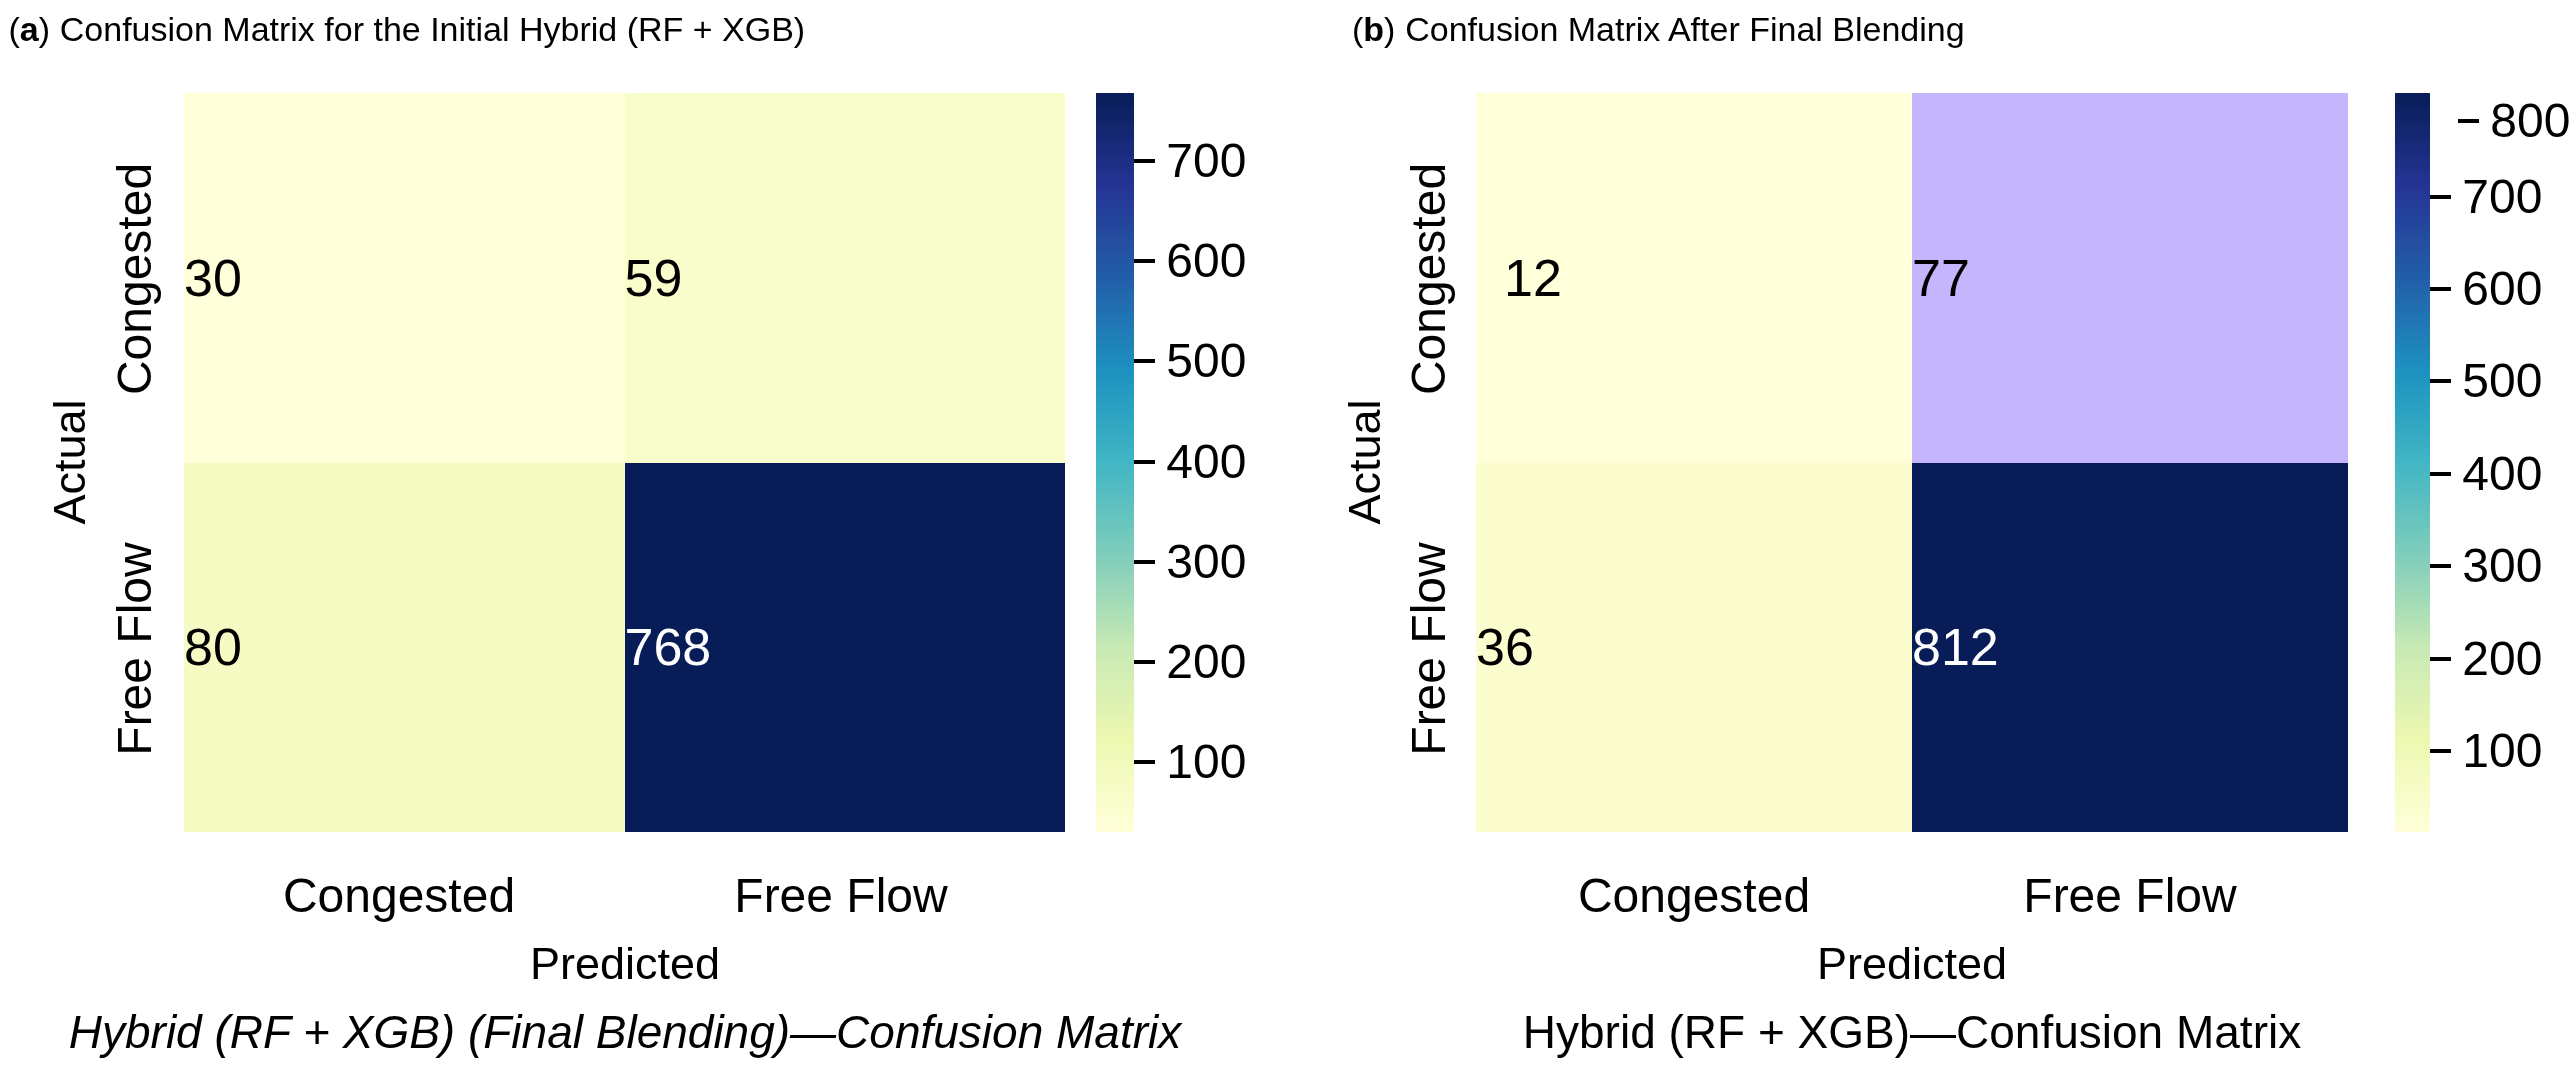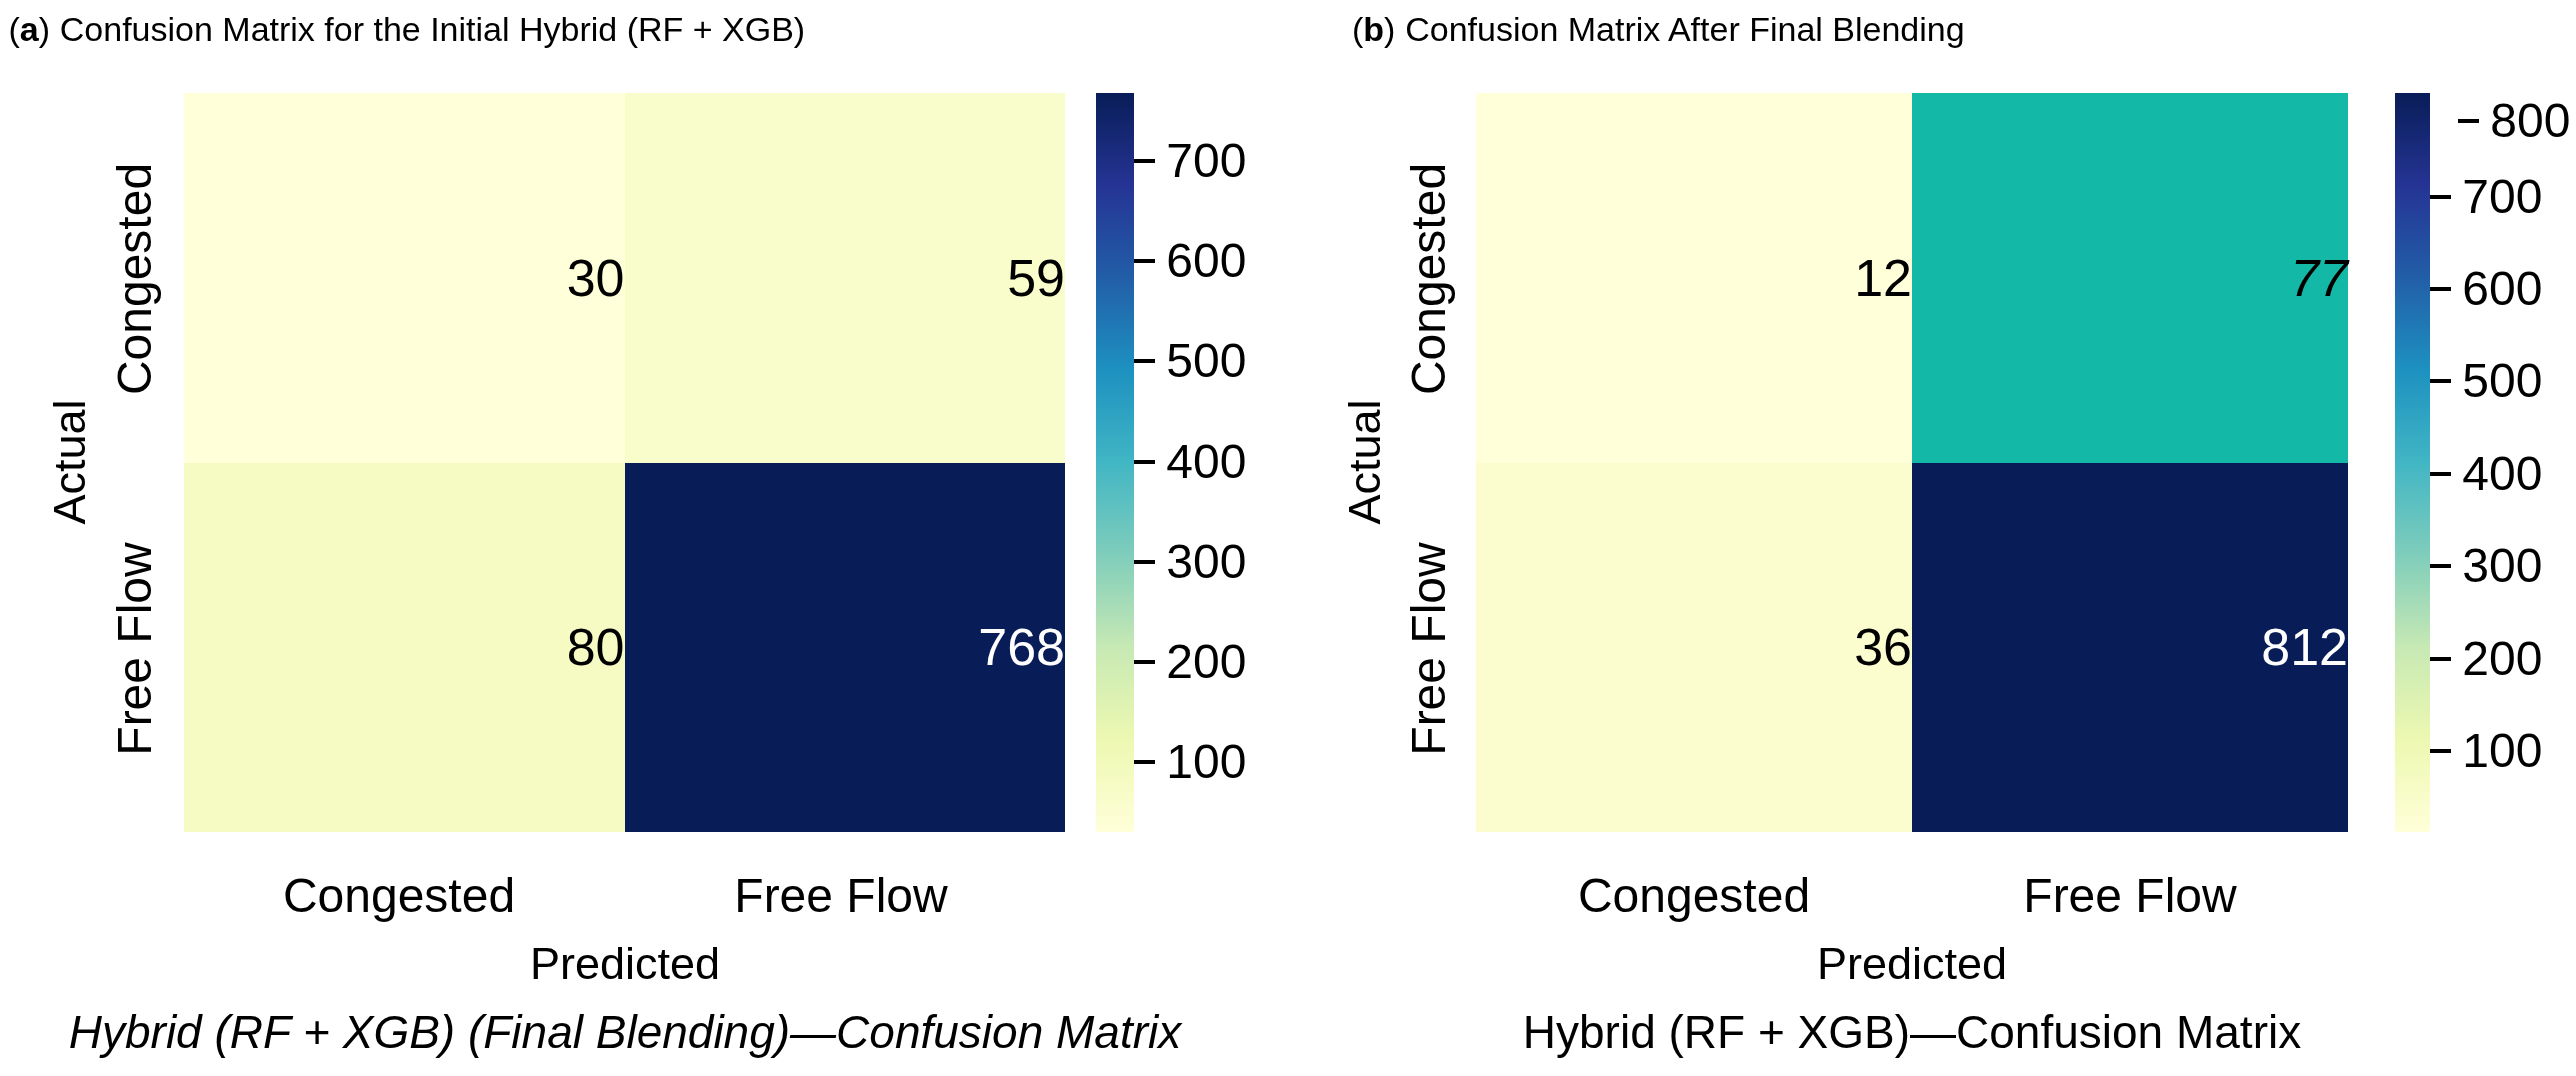--- a/index.html
+++ b/index.html
@@ -17,21 +17,21 @@
   .panel-title{font-size:34px;white-space:nowrap;letter-spacing:0;}
   .panel-title .title-text{margin-left:9.8px;}
   .tick-label{font-size:48px;}
   .axis-label{font-size:45px;}
   .caption{font-size:46px;}
   .heatmap{
     display:grid;
     grid-template-columns:1fr 1fr;
     grid-template-rows:1fr 1fr;
   }
-  .cell{display:flex;align-items:center;justify-content:flex-end;}
+  .cell{display:flex;align-items:center;justify-content:flex-start;}
   .cell-value{font-size:52px;}
   .colorbar{}
   .cb-bar{position:absolute;left:0;top:0;width:100%;height:100%;}
   .cb-tick{position:absolute;display:flex;align-items:center;transform:translateY(-50%);}
   .cb-tick-mark{width:21px;height:3.5px;background:#000;}
   .cb-tick-label{margin-left:11.3px;font-size:48px;line-height:1;}
 
   
   .pa-title{left:8.4px;top:9.8px;}
   .pa-ylabel{left:70px;top:462px;}
@@ -122,21 +122,21 @@
   <div class="abs panel-title pb-title"><span>(</span><b>b</b><span>)</span><span class="title-text">Confusion Matrix After Final Blending</span></div>
 
   <div class="abs rot axis-label pb-ylabel">Actual</div>
   <div class="abs rot tick-label pb-ytick0">Congested</div>
   <div class="abs rot tick-label pb-ytick1">Free Flow</div>
 
   <div class="abs heatmap pb-heatmap">
       <div class="cell" style="background: rgb(255, 255, 217); padding-left: 28px;">
         <span class="cell-value" style="color: rgb(0, 0, 0);">12</span>
       </div>
-      <div class="cell" style="background: #14b8a6; font-style: italic;">
+      <div class="cell" style="background: #c4b5fd;">
         <span class="cell-value" style="color: rgb(0, 0, 0);">77</span>
       </div>
       <div class="cell" style="background: rgb(251, 253, 207);">
         <span class="cell-value" style="color: rgb(0, 0, 0);">36</span>
       </div>
       <div class="cell" style="background: rgb(8, 29, 88);">
         <span class="cell-value" style="color: rgb(255, 255, 255);">812</span>
       </div>
     </div>
 

